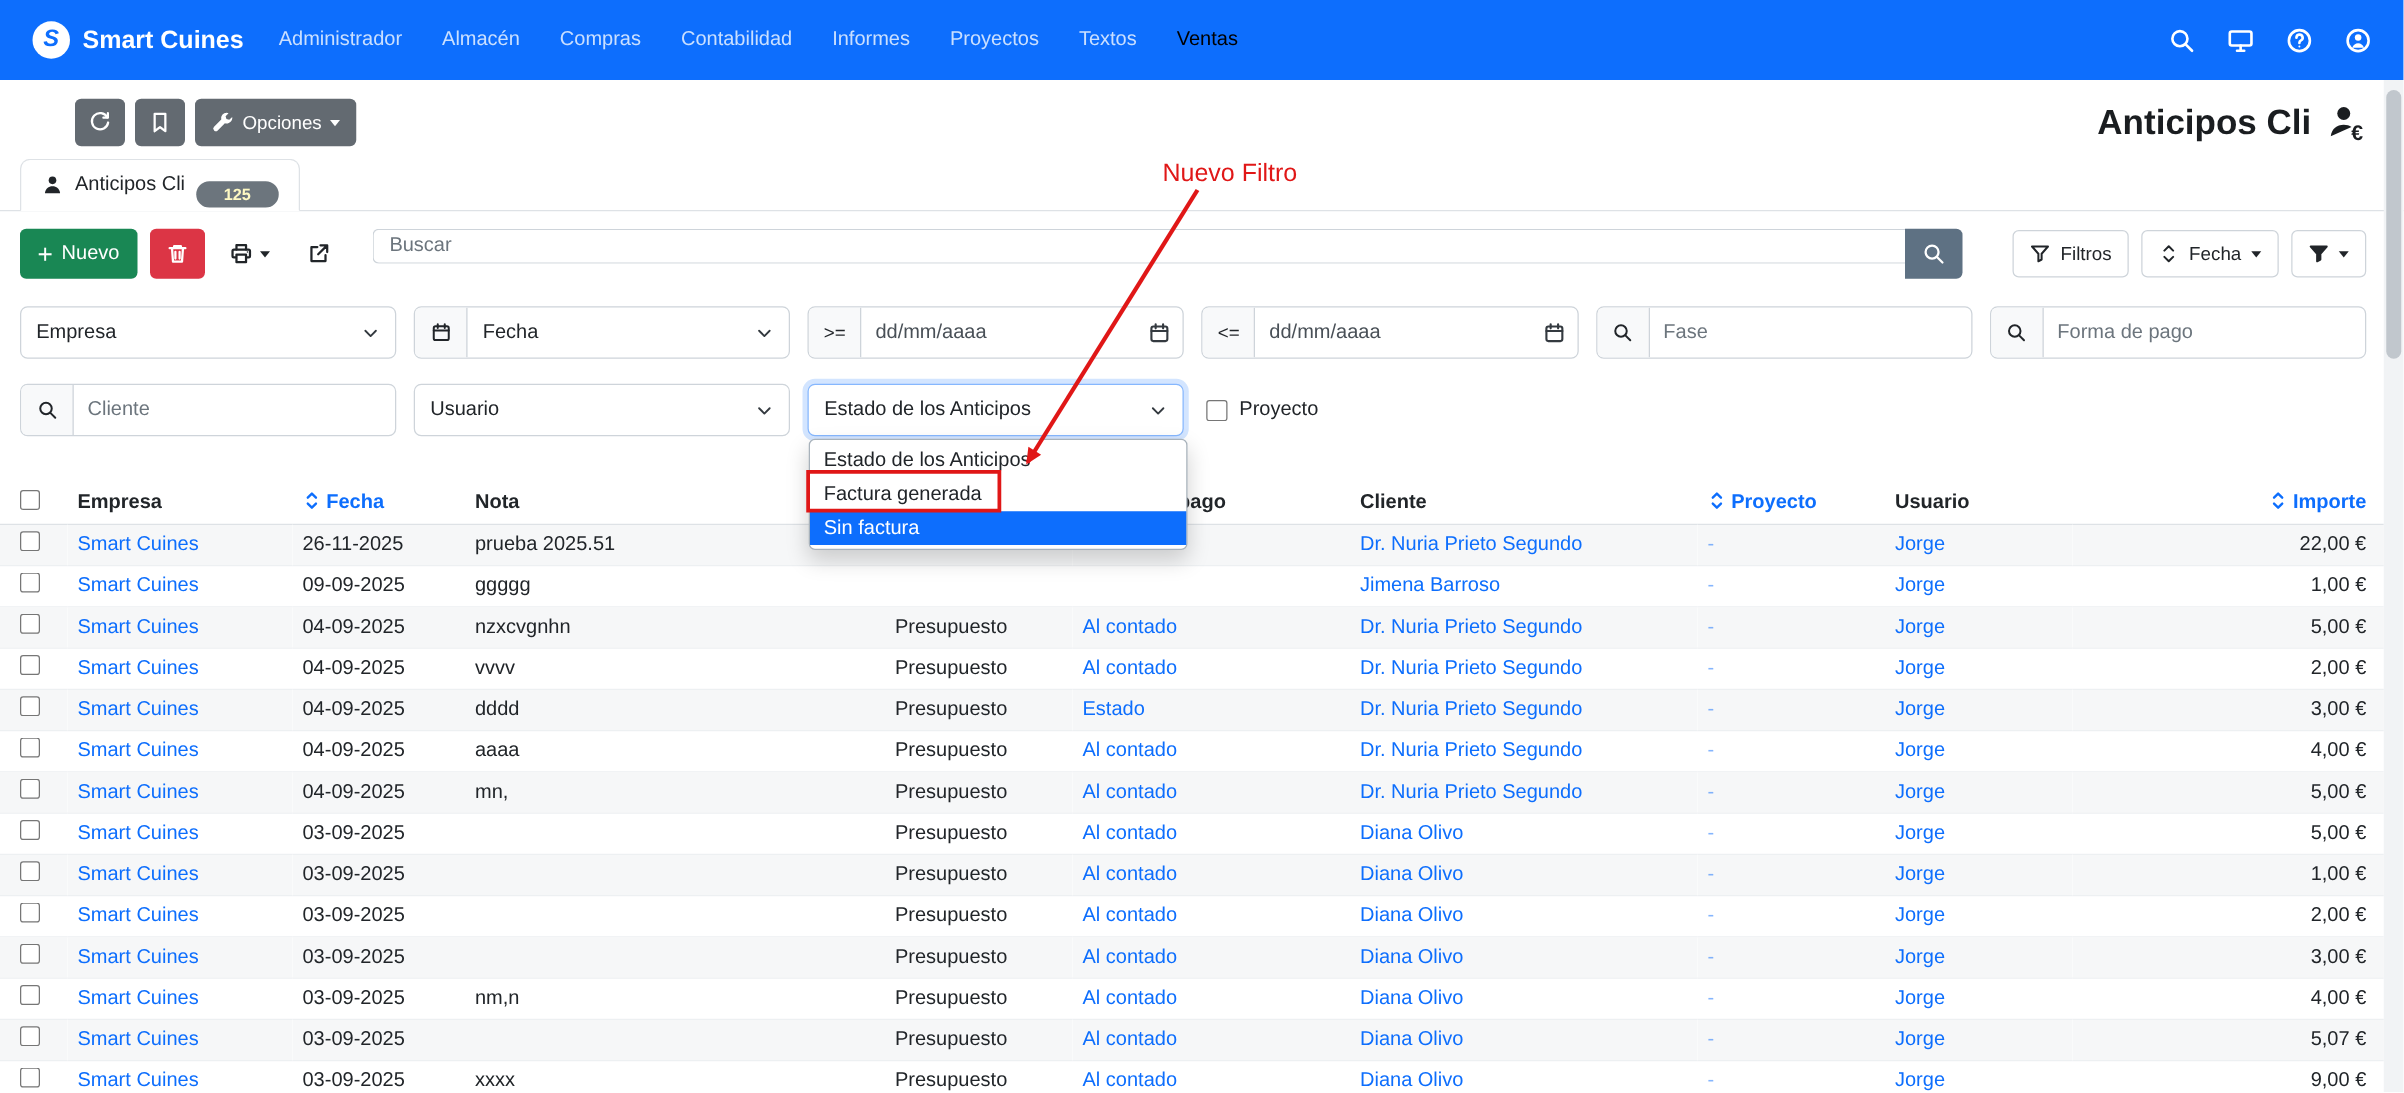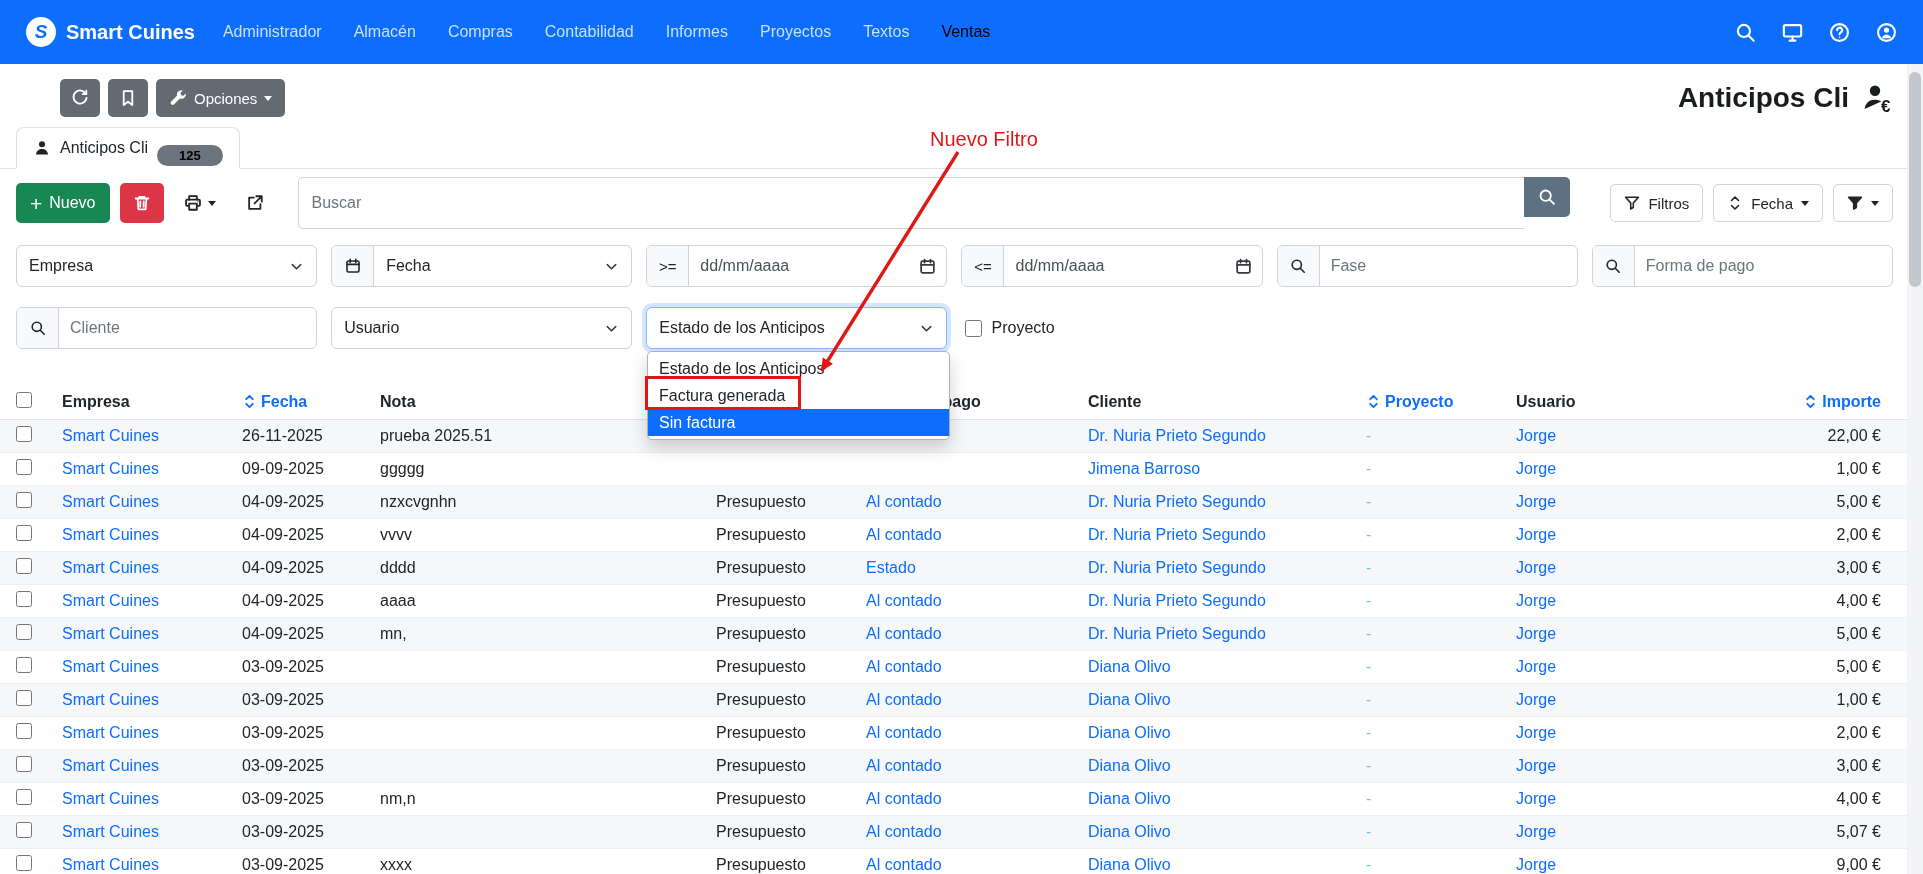--- a/index.html
+++ b/index.html
@@ -29,34 +29,34 @@
   .caret { width:0; height:0; border-left:4.5px solid transparent; border-right:4.5px solid transparent; border-top:5px solid currentColor; display:inline-block; }
   .page-title { margin-left:auto; display:flex; align-items:center; gap:12px; font-size:28px; font-weight:700; color:#1a1d20; }
   .page-title .ic { width:32px; height:32px; color:#1a1d20; }
 
   
   .tabbar { position:absolute; top:127px; left:0; width:100%; height:42px; border-bottom:1px solid #dee2e6; padding-left:16px; z-index:5; }
   .tab { display:inline-flex; align-items:center; gap:9px; height:42px; padding:0 16px; background:#fff;
          border:1px solid #dee2e6; border-bottom:1px solid #fff; border-radius:8px 8px 0 0; position:relative; top:0; margin-bottom:-1px;
          font-size:16px; color:#212529; cursor:pointer; }
   .tab .ic { width:18px; height:18px; }
-  .badge { background:#6c757d; color:#000000; font-size:13px; padding:3px 22px; border-radius:11px; font-weight:600;margin-top:15px; }
+  .badge { background:#6c757d; color:#fef9c3; font-size:13px; padding:3px 22px; border-radius:11px; font-weight:600;margin-top:15px; }
 
   
   .actions { position:absolute; top:183px; left:16px; right:30px; height:40px; display:flex; align-items:center; gap:10px; }
   .btn-green { height:40px; background:#198754; color:#fff; border:none; border-radius:5px; padding:0 14px;
                display:inline-flex; align-items:center; gap:7px; font-size:16px; cursor:pointer; }
   .plus { font-size:21px; font-weight:400; line-height:1; }
   .btn-red { height:40px; width:44px; background:#dc3545; color:#fff; border:none; border-radius:5px;
              display:inline-flex; align-items:center; justify-content:center; cursor:pointer; }
   .btn-light { height:40px; background:#fff; color:#212529; border:none; border-radius:5px; padding:0 10px;
                display:inline-flex; align-items:center; gap:6px; cursor:pointer; }
   .btn-light .ic, .btn-red .ic, .btn-dark .ic { width:18px; height:18px; }
   .searchwrap { flex:1; display:flex; margin:0 8px 0 14px; }
-  .searchwrap input { flex:1; height:52px; border:1px solid #ced4da; border-right:none; border-radius:5px 0 0 5px;
+  .searchwrap input { flex:1; height:28px; border:1px solid #ced4da; border-right:none; border-radius:5px 0 0 5px;
                       padding:0 13px; font-size:16px; color:#212529; outline:none; font-family:inherit; }
   .searchwrap input::placeholder { color:#6c757d; }
   .btn-search { width:46px; height:40px; background:#5e7183; border:none; border-radius:0 5px 5px 0; color:#fff;
                 display:inline-flex; align-items:center; justify-content:center; cursor:pointer; }
   .btn-outline { height:38px; background:#fff; border:1px solid #ced4da; border-radius:5px; padding:0 13px;
                  display:inline-flex; align-items:center; gap:8px; font-size:15px; color:#212529; cursor:pointer; }
   .btn-outline .ic { width:16px; height:16px; }
   .gap-left { margin-left:22px; }
 
   
@@ -83,21 +83,21 @@
   .table-area { position:absolute; top:386px; left:0; width:1907px; z-index:1; }
   table { width:100%; border-collapse:collapse; table-layout:fixed; font-size:16px; }
   th, td { height:33px; padding:0 8px; text-align:left; white-space:nowrap; overflow:hidden; vertical-align:middle; }
   thead th { font-weight:700; color:#212529; border-bottom:1px solid #dee2e6; background:#fff; }
   th.sortable { color:#0d6efd; }
   th .sic { width:15px; height:15px; display:inline-block; vertical-align:-2px; margin-right:4px; }
   tbody tr { border-bottom:1px solid #edf0f2; cursor:pointer; }
   tbody tr:nth-child(odd) { background:#f6f7f8; }
   td.link { color:#0d6efd; }
   td.proy { color:#0d6efd; opacity:.5; }
-  td.importe, th.importe { text-align:right; padding-right:26px; }
+  td.importe, th.importe { text-align:right; padding-right:14px; }
   .c-check { padding-left:16px; }
   .c-check input { width:16px; height:16px; }
 
   
   .dd-menu { position:absolute; left:647px; top:351px; width:303px; background:#fff; border:1px solid #a8b2bb;
              border-radius:5px; box-shadow:0 8px 18px rgba(0,0,0,.18); padding:3px 0; z-index:50; }
   .dd-item { height:27px; line-height:27px; padding:0 11px; font-size:16px; color:#212529; cursor:pointer; white-space:nowrap; overflow:hidden; }
   .dd-item.selected { background:#0d6efd; color:#fff; }
 
   

